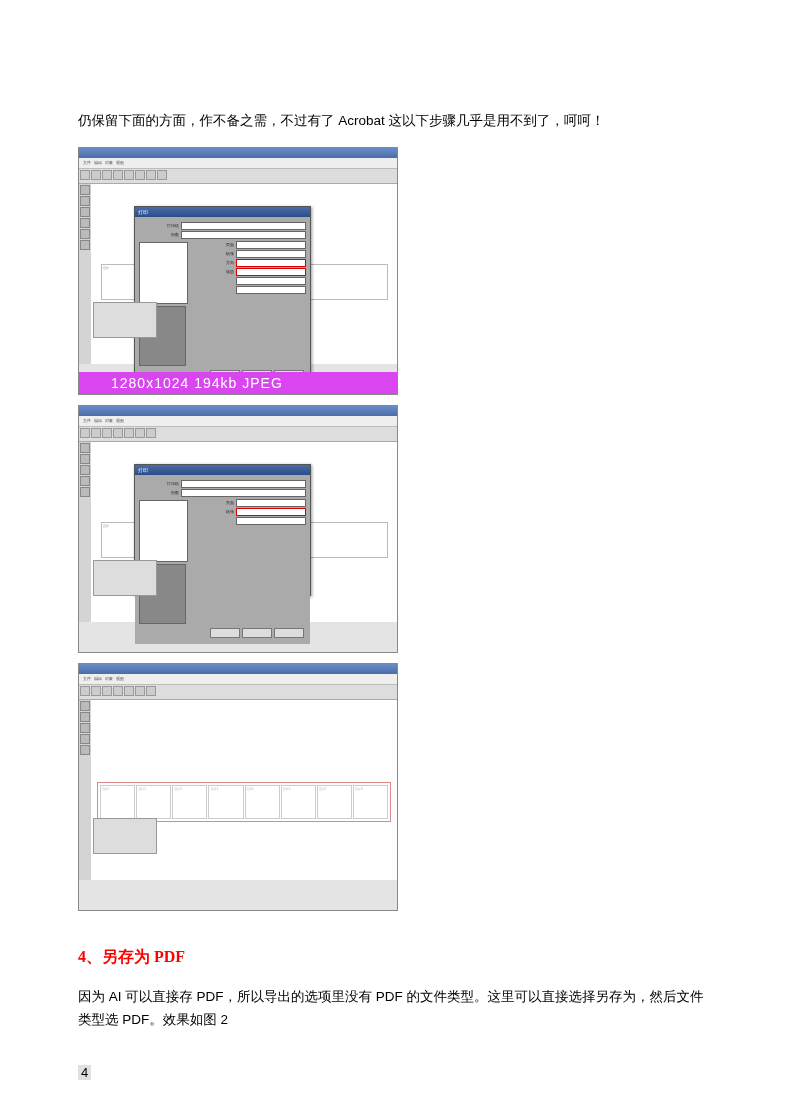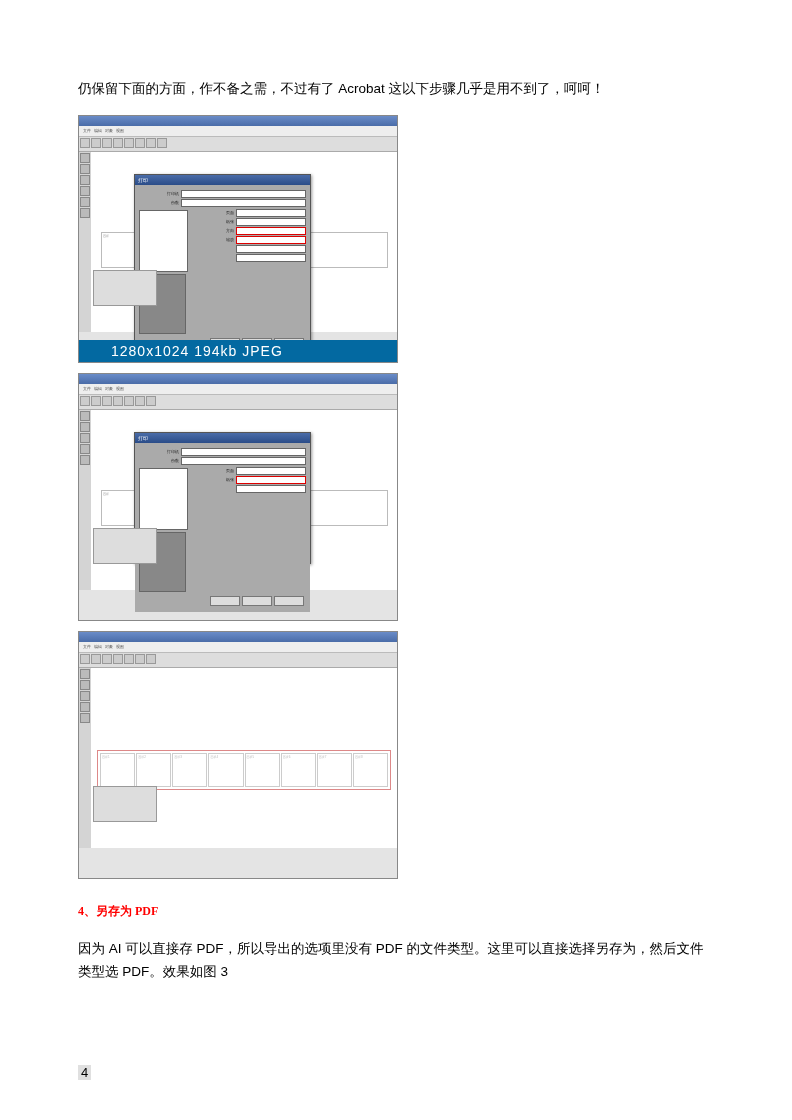--- a/index.html
+++ b/index.html
@@ -7,35 +7,35 @@
     padding: 0;
     background: #fff;
     font-family: "Microsoft YaHei", "SimSun", sans-serif;
     font-size: 14px;
     color: #000;
     width: 792px;
   }
   .page {
     width: 792px;
     min-height: 1120px;
-    padding: 78px 78px 30px 78px;
+    padding: 110px 78px 30px 78px;
     box-sizing: border-box;
     position: relative;
     border-radius: 15px;
   }
   .body-text {
     font-size: 13.5px;
     line-height: 1.7;
     margin-bottom: 14px;
   }
   .heading {
-    font-size: 12px;
+    font-size: 16px;
     font-weight: bold;
     color: #ff0000;
-    margin: 24px 0 18px 0;
+    margin: 36px 0 18px 0;
     font-family: "SimSun", serif;
   }
   .screenshot {
     width: 320px;
     height: 248px;
     border: 1px solid #888;
     margin-bottom: 10px;
     background: #e4e4e4;
     position: relative;
     overflow: hidden;
@@ -201,21 +201,21 @@
   }
   .hilite {
     border: 1px solid #d00 !important;
   }
   .shot-caption {
     position: absolute;
     bottom: 0;
     left: 0;
     right: 0;
     height: 22px;
-    background: #0369a1;
+    background: #d946ef;
     color: #fff;
     font-family: "Arial", sans-serif;
     font-size: 14px;
     line-height: 22px;
     padding-left: 32px;
     letter-spacing: 1px;
   }
   .bottom-panels {
     position: absolute;
     left: 14px;
@@ -461,16 +461,16 @@
           <div class="ab">画板7</div>
           <div class="ab">画板8</div>
         </div>
       </div>
       <div class="bottom-panels"></div>
     </div>
   </div>
 
   <div class="heading">4、另存为 PDF</div>
 
-  <div class="body-text">因为 AI 可以直接存 PDF，所以导出的选项里没有 PDF 的文件类型。这里可以直接选择另存为，然后文件类型选 PDF。效果如图 3</div>
+  <div class="body-text">因为 AI 可以直接存 PDF，所以导出的选项里没有 PDF 的文件类型。这里可以直接选择另存为，然后文件类型选 PDF。效果如图 2</div>
 
   <div class="page-number">4</div>
 </div>
 
 </body></html>

